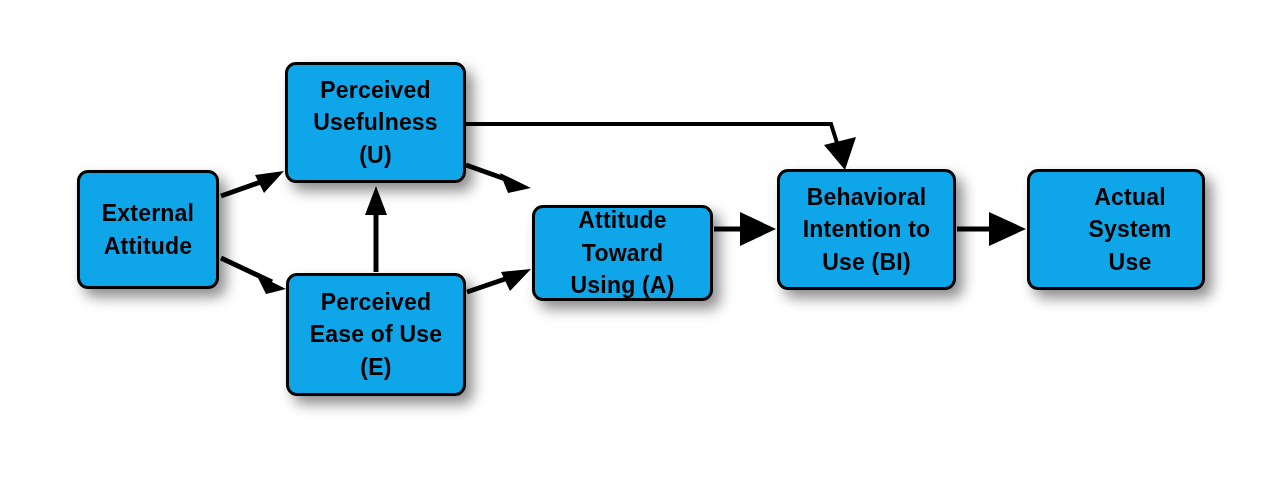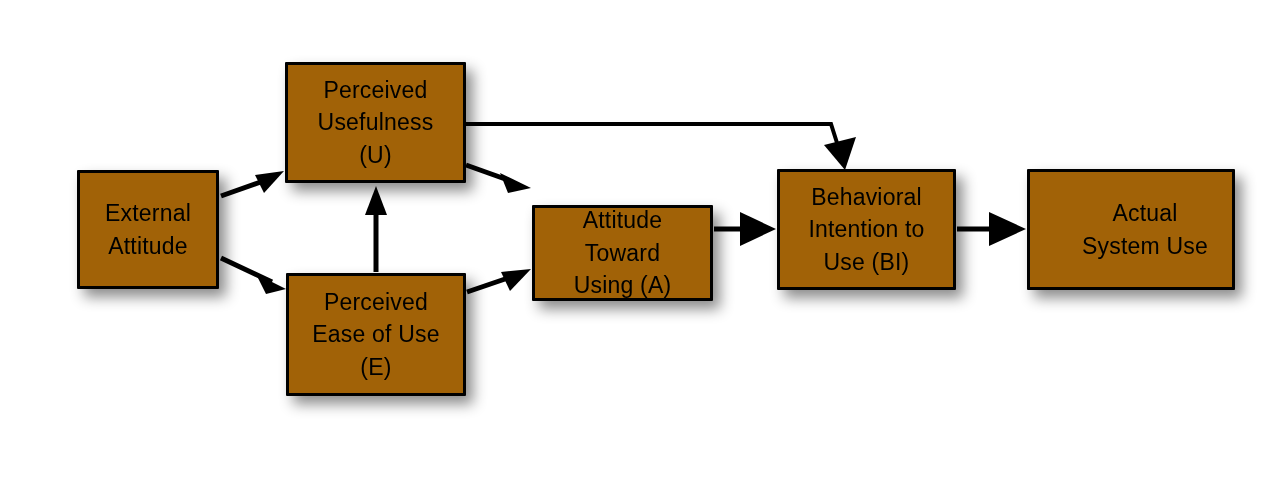--- a/index.html
+++ b/index.html
@@ -24,49 +24,50 @@
     position: absolute;
     left: 0;
     top: 0;
     width: 1280px;
     height: 482px;
     pointer-events: none;
   }
   .node-box {
     position: absolute;
     box-sizing: border-box;
-    background: #a16207;
+    background: #0ea5e9;
     border: 3px solid #000000;
-    border-radius: 1px;
+    border-radius: 11px;
     display: flex;
     align-items: center;
     justify-content: center;
     text-align: center;
     color: #000000;
     filter: drop-shadow(7px 8px 7px rgba(0,0,0,0.45));
     z-index: 2;
+    font-weight: bold;
   }
   .node-label {
     display: block;
     width: 100%;
     padding: 0 6px;
     box-sizing: border-box;
     font-size: 23px;
     line-height: 1.42;
     letter-spacing: 0.2px;
     white-space: pre-line;
     color: #000000;
   }
   
   #node-external-variables { left: 77px;   top: 170px; width: 142px; height: 119px; }
   #node-perceived-usefulness { left: 285px; top: 62px;  width: 181px; height: 121px; }
   #node-perceived-ease-of-use { left: 286px; top: 273px; width: 180px; height: 123px; }
   #node-attitude-toward-using { left: 532px; top: 168px; width: 181px; height: 96px; margin-top: 37px; }
   #node-behavioral-intention { left: 777px; top: 169px; width: 179px; height: 121px; }
-  #node-actual-system-use   { left: 1027px; top: 169px; width: 208px; height: 121px; padding-left: 28px; }
+  #node-actual-system-use   { left: 1027px; top: 169px; width: 178px; height: 121px; padding-left: 28px; }
 </style>
 </head>
 <body>
 
 <div id="diagram-canvas">
 
   <svg id="arrow-layer" viewBox="0 0 1280 482" width="1280" height="482" xmlns="http://www.w3.org/2000/svg">
 
     <g>
       <line x1="221" y1="196" x2="272" y2="178" stroke="#000000" stroke-width="5" stroke-linecap="butt"></line>

